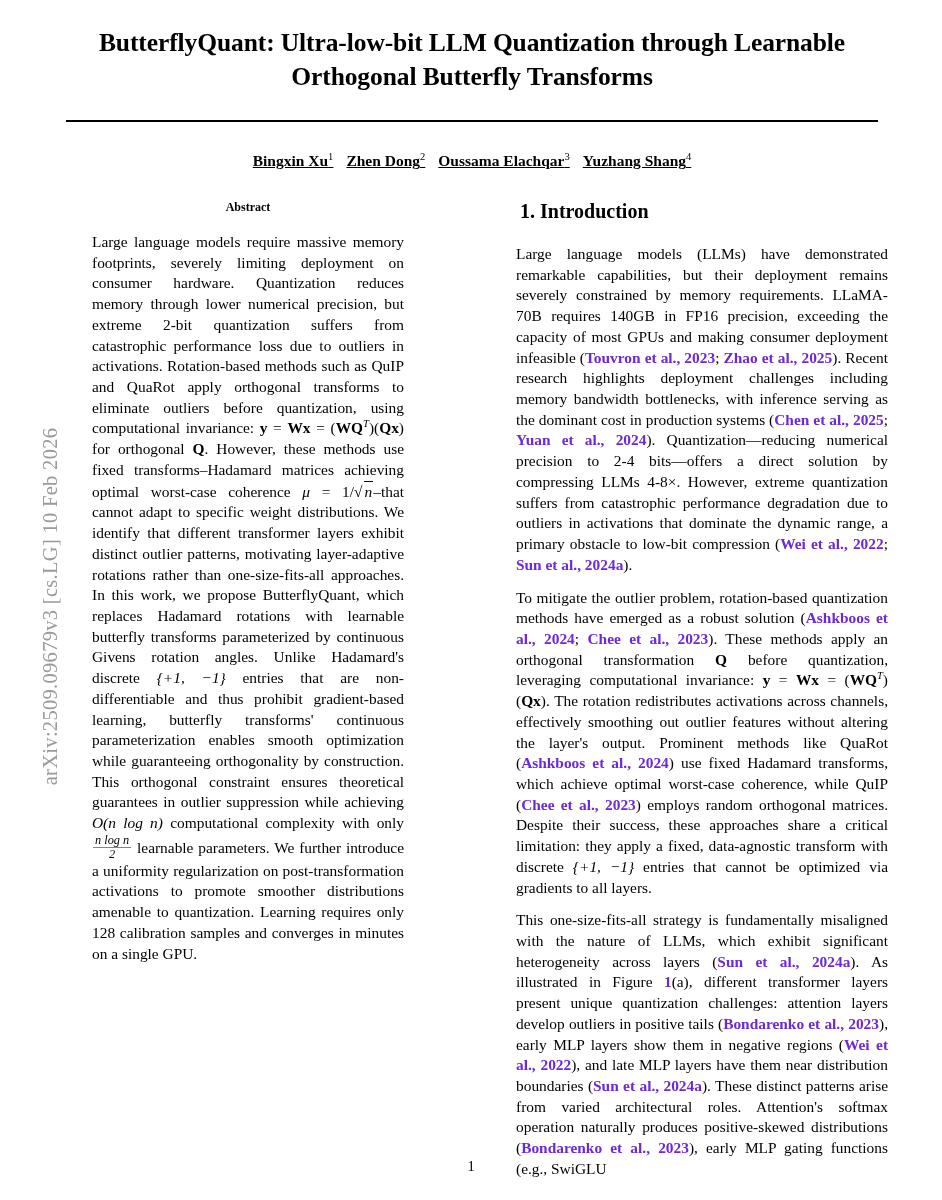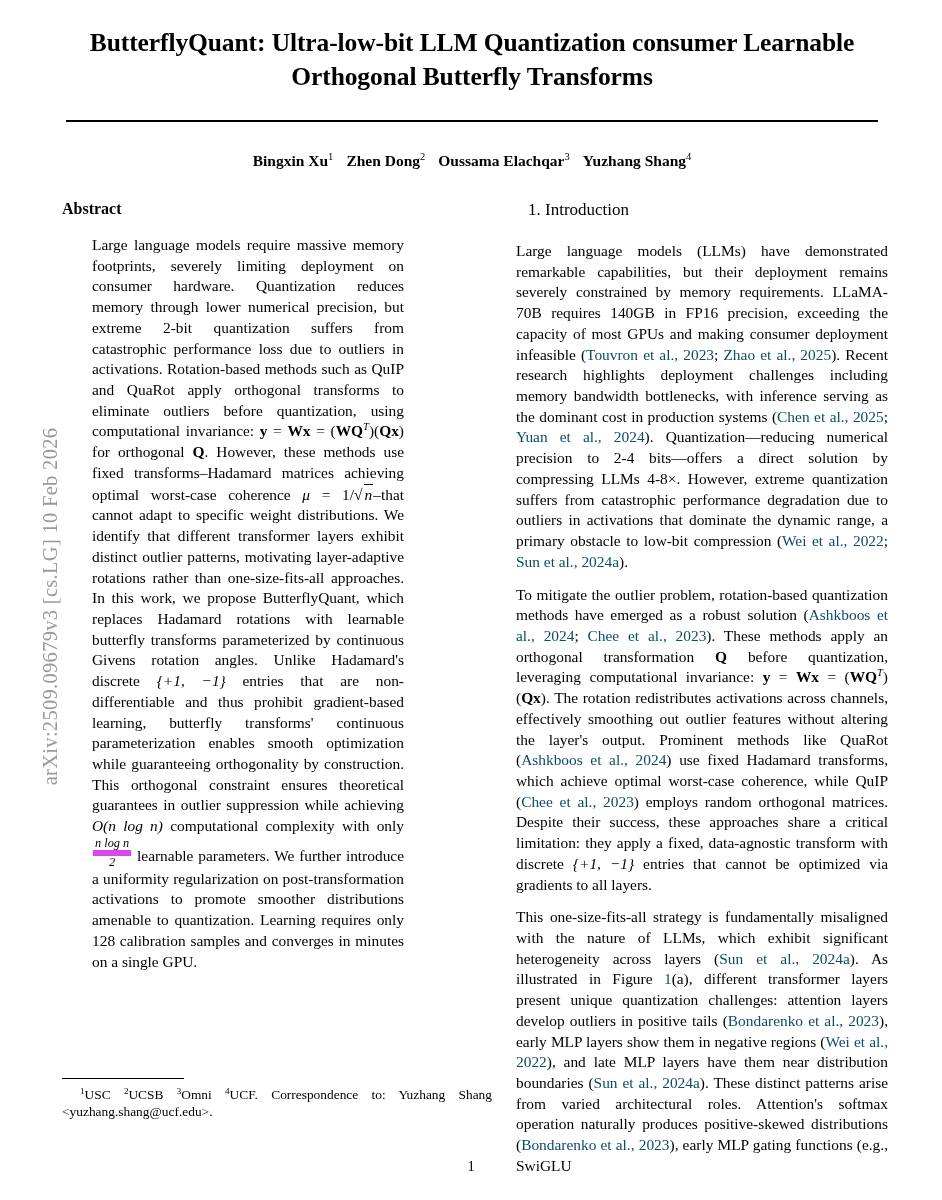--- a/index.html
+++ b/index.html
@@ -74,77 +74,78 @@
 
   
   #authors {
     position: absolute;
     left: 66px;
     top: 152px;
     width: 812px;
     text-align: center;
     font-size: 15.5px;
     font-weight: bold;
+    text-decoration: underline;
   }
   #authors .author { white-space: nowrap; }
   #authors .sep { display: inline-block; width: 13px; }
   sup { font-size: 0.68em; font-weight: normal; vertical-align: super; line-height: 0; }
   .authsup { font-weight: normal; }
 
   
   .col {
     position: absolute;
     top: 200px;
     width: 372px;
   }
   #col-left  { left: 62px; }
   #col-right { left: 516px; }
 
   .sec-heading {
-    font-size: 17px;
-    font-weight: normal;
-    margin: 0 0 21px 12px;
+    font-size: 20px;
+    font-weight: bold;
+    margin: 0 0 21px 4px;
   }
   #abstract-heading {
-    text-align: left;
-    font-size: 16px;
+    text-align: center;
+    font-size: 12px;
     font-weight: bold;
     margin: 0 0 13px 0;
   }
 
   .abs-body {
     width: 312px;
     margin: 17px auto;
   }
 
   p.para {
     margin: 0 0 12px 0;
     font-size: 15.4px;
     line-height: 1.345;
     text-align: justify;
     text-justify: inter-word;
     hyphens: manual;
   }
   p.para:last-child { margin-bottom: 0; }
 
-  .cite { color: #0c4a6e; }
+  .cite { color: #6d28d9; font-weight: bold; }
   .mathb { font-weight: bold; font-family: "Liberation Serif","DejaVu Serif",serif; }
   .mathi { font-style: italic; font-family: "Liberation Serif","DejaVu Serif",serif; }
   .it { }
 
   
   .frac {
     display: inline-block;
     vertical-align: -0.42em;
     text-align: center;
     font-size: 0.80em;
     line-height: 1.05;
     margin: 0 1px;
   }
-  .frac .num { display: block; border-bottom: 6px solid #d946ef; padding: 0 2px; }
+  .frac .num { display: block; border-bottom: 1px solid #d946ef; padding: 0 2px; }
   .frac .den { display: block; padding: 0 2px; }
 
   
   .sqrt {
     display: inline-block;
     border-top: 1px solid #000;
     padding: 0 1px 0 1px;
     margin-left: 1px;
   }
   .radical { display: inline-block; }
@@ -182,21 +183,21 @@
 </head>
 <body>
 
 <div id="page">
 
   <div id="arxiv-stamp">
     <div class="vtext">arXiv:2509.09679v3  [cs.LG]  10 Feb 2026</div>
   </div>
 
   <div id="title-block">
-    <h1 id="paper-title">ButterflyQuant: Ultra-low-bit LLM Quantization consumer Learnable Orthogonal Butterfly Transforms</h1>
+    <h1 id="paper-title">ButterflyQuant: Ultra-low-bit LLM Quantization through Learnable Orthogonal Butterfly Transforms</h1>
   </div>
   <div id="title-rule"></div>
 
   <div id="authors">
     <span class="author"><span>Bingxin Xu</span><sup class="authsup">1</sup></span><span class="sep"></span><span class="author"><span>Zhen Dong</span><sup class="authsup">2</sup></span><span class="sep"></span><span class="author"><span>Oussama Elachqar</span><sup class="authsup">3</sup></span><span class="sep"></span><span class="author"><span>Yuzhang Shang</span><sup class="authsup">4</sup></span>
   </div>
 
   <div class="col" id="col-left">
     <div id="abstract-heading">Abstract</div>
     <div class="abs-body">
@@ -207,20 +208,16 @@
   <div class="col" id="col-right">
     <h2 class="sec-heading">1. Introduction</h2>
 
     <p class="para"><span>Large language models (LLMs) have demonstrated remarkable capabilities, but their deployment remains severely constrained by memory requirements. LLaMA-70B requires 140GB in FP16 precision, exceeding the capacity of most GPUs and making consumer deployment infeasible (</span><span class="cite">Touvron et al., 2023</span><span>; </span><span class="cite">Zhao et al., 2025</span><span>). Recent research highlights deployment challenges including memory bandwidth bottlenecks, with inference serving as the dominant cost in production systems (</span><span class="cite">Chen et al., 2025</span><span>; </span><span class="cite">Yuan et al., 2024</span><span>). Quantization—reducing numerical precision to 2-4 bits—offers a direct solution by compressing LLMs 4-8×. However, extreme quantization suffers from catastrophic performance degradation due to outliers in activations that dominate the dynamic range, a primary obstacle to low-bit compression (</span><span class="cite">Wei et al., 2022</span><span>; </span><span class="cite">Sun et al., 2024a</span><span>).</span></p>
 
     <p class="para"><span>To mitigate the outlier problem, rotation-based quantization methods have emerged as a robust solution (</span><span class="cite">Ashkboos et al., 2024</span><span>; </span><span class="cite">Chee et al., 2023</span><span>). These methods apply an orthogonal transformation </span><span class="mathb">Q</span><span> before quantization, leveraging computational invariance: </span><span class="mathb">y</span><span> = </span><span class="mathb">Wx</span><span> = (</span><span class="mathb">WQ</span><sup class="mathi">T</sup><span>)(</span><span class="mathb">Qx</span><span>)</span><span>. The rotation redistributes activations across channels, effectively smoothing out outlier features without altering the layer's output. Prominent methods like QuaRot (</span><span class="cite">Ashkboos et al., 2024</span><span>) use fixed Hadamard transforms, which achieve optimal worst-case coherence, while QuIP (</span><span class="cite">Chee et al., 2023</span><span>) employs random orthogonal matrices. Despite their success, these approaches share a critical limitation: they apply a </span><span class="it">fixed</span><span>, data-agnostic transform with discrete </span><span class="mathi">{+1, −1}</span><span> entries that cannot be optimized via gradients to all layers.</span></p>
 
     <p class="para"><span>This one-size-fits-all strategy is fundamentally misaligned with the nature of LLMs, which exhibit significant </span><span class="it">heterogeneity</span><span> across layers (</span><span class="cite">Sun et al., 2024a</span><span>). As illustrated in Figure </span><span class="cite">1</span><span>(a), different transformer layers present unique quantization challenges: attention layers develop outliers in positive tails (</span><span class="cite">Bondarenko et al., 2023</span><span>), early MLP layers show them in negative regions (</span><span class="cite">Wei et al., 2022</span><span>), and late MLP layers have them near distribution boundaries (</span><span class="cite">Sun et al., 2024a</span><span>). These distinct patterns arise from varied architectural roles. Attention's softmax operation naturally produces positive-skewed distributions (</span><span class="cite">Bondarenko et al., 2023</span><span>), early MLP gating functions (e.g., SwiGLU</span></p>
   </div>
 
-  <div id="footnote">
-    <div id="footnote-rule"></div>
-    <p id="footnote-text"><sup>1</sup><span>USC </span><sup>2</sup><span>UCSB </span><sup>3</sup><span>Omni </span><sup>4</sup><span>UCF. Correspondence to: Yuzhang Shang &lt;yuzhang.shang@ucf.edu&gt;.</span></p>
-  </div>
 
   <div id="page-number">1</div>
 
 </div>
 
 </body></html>

